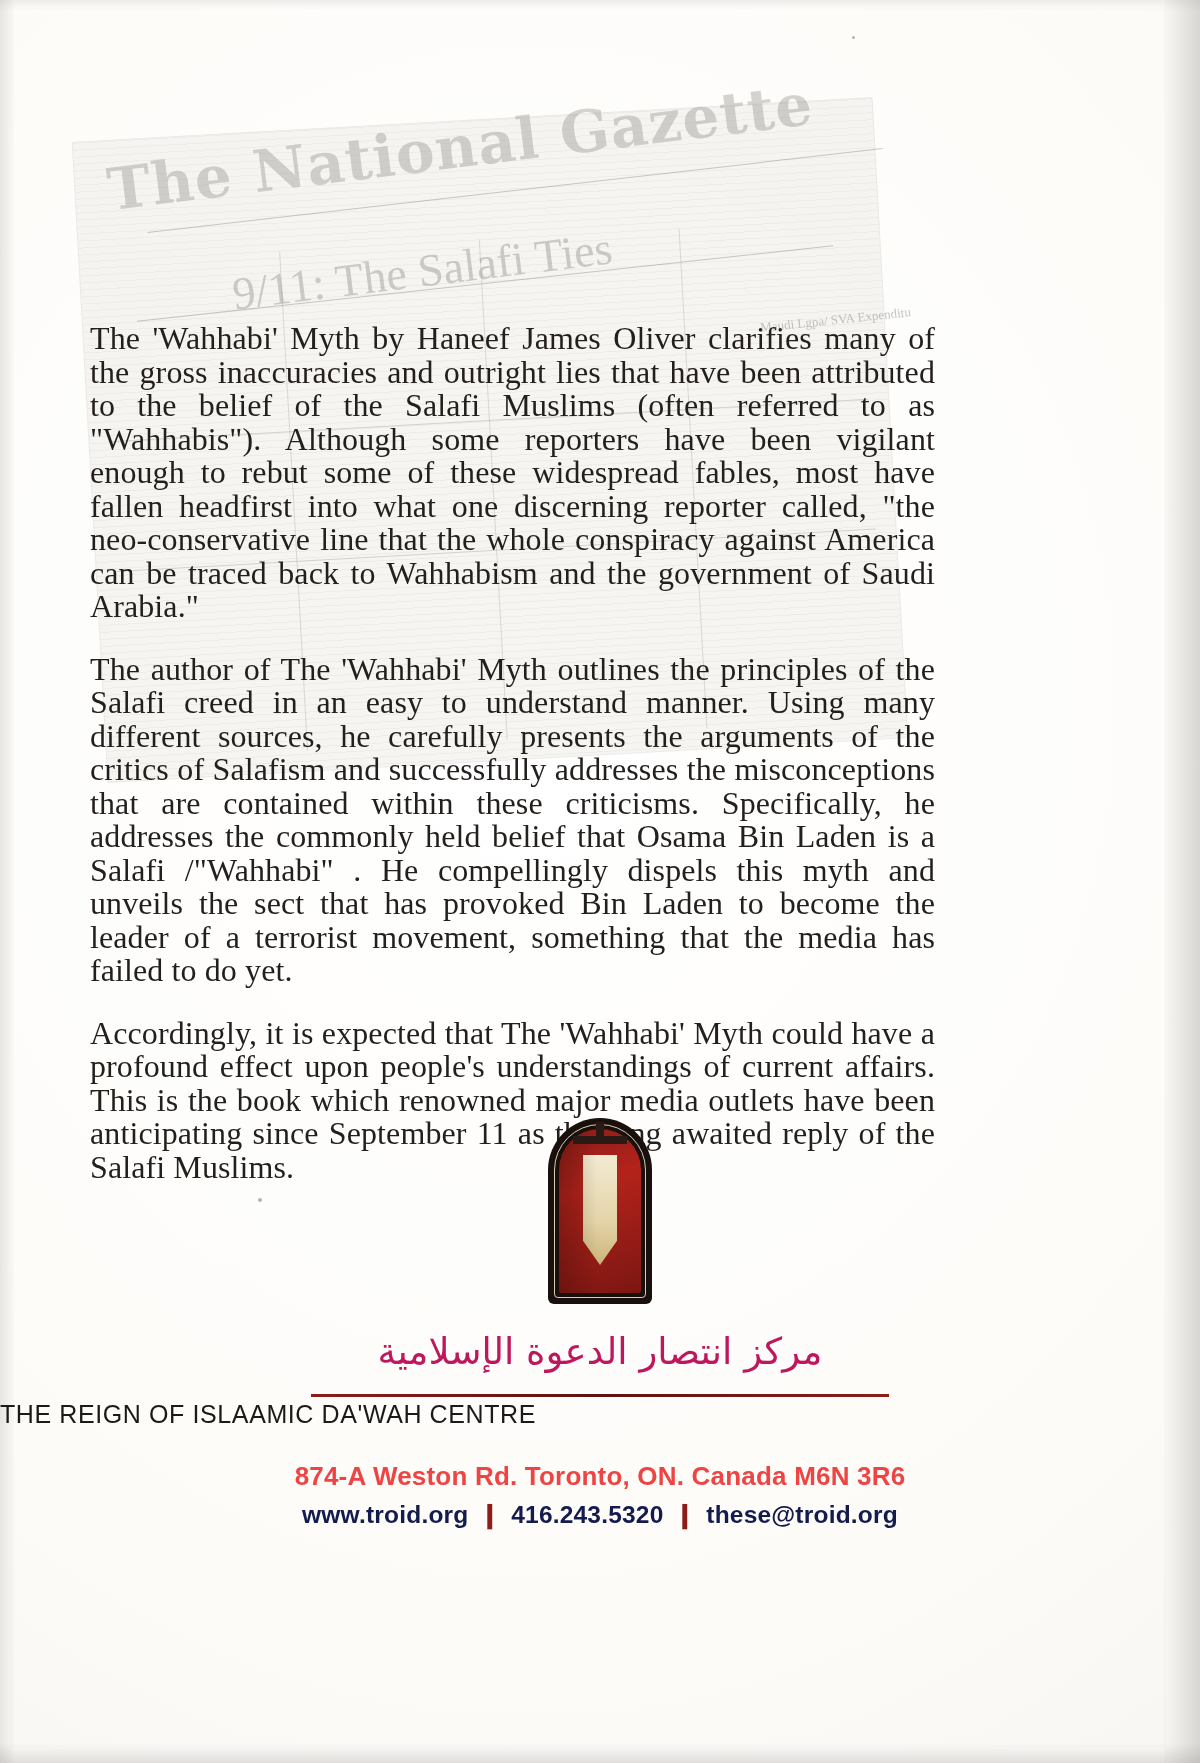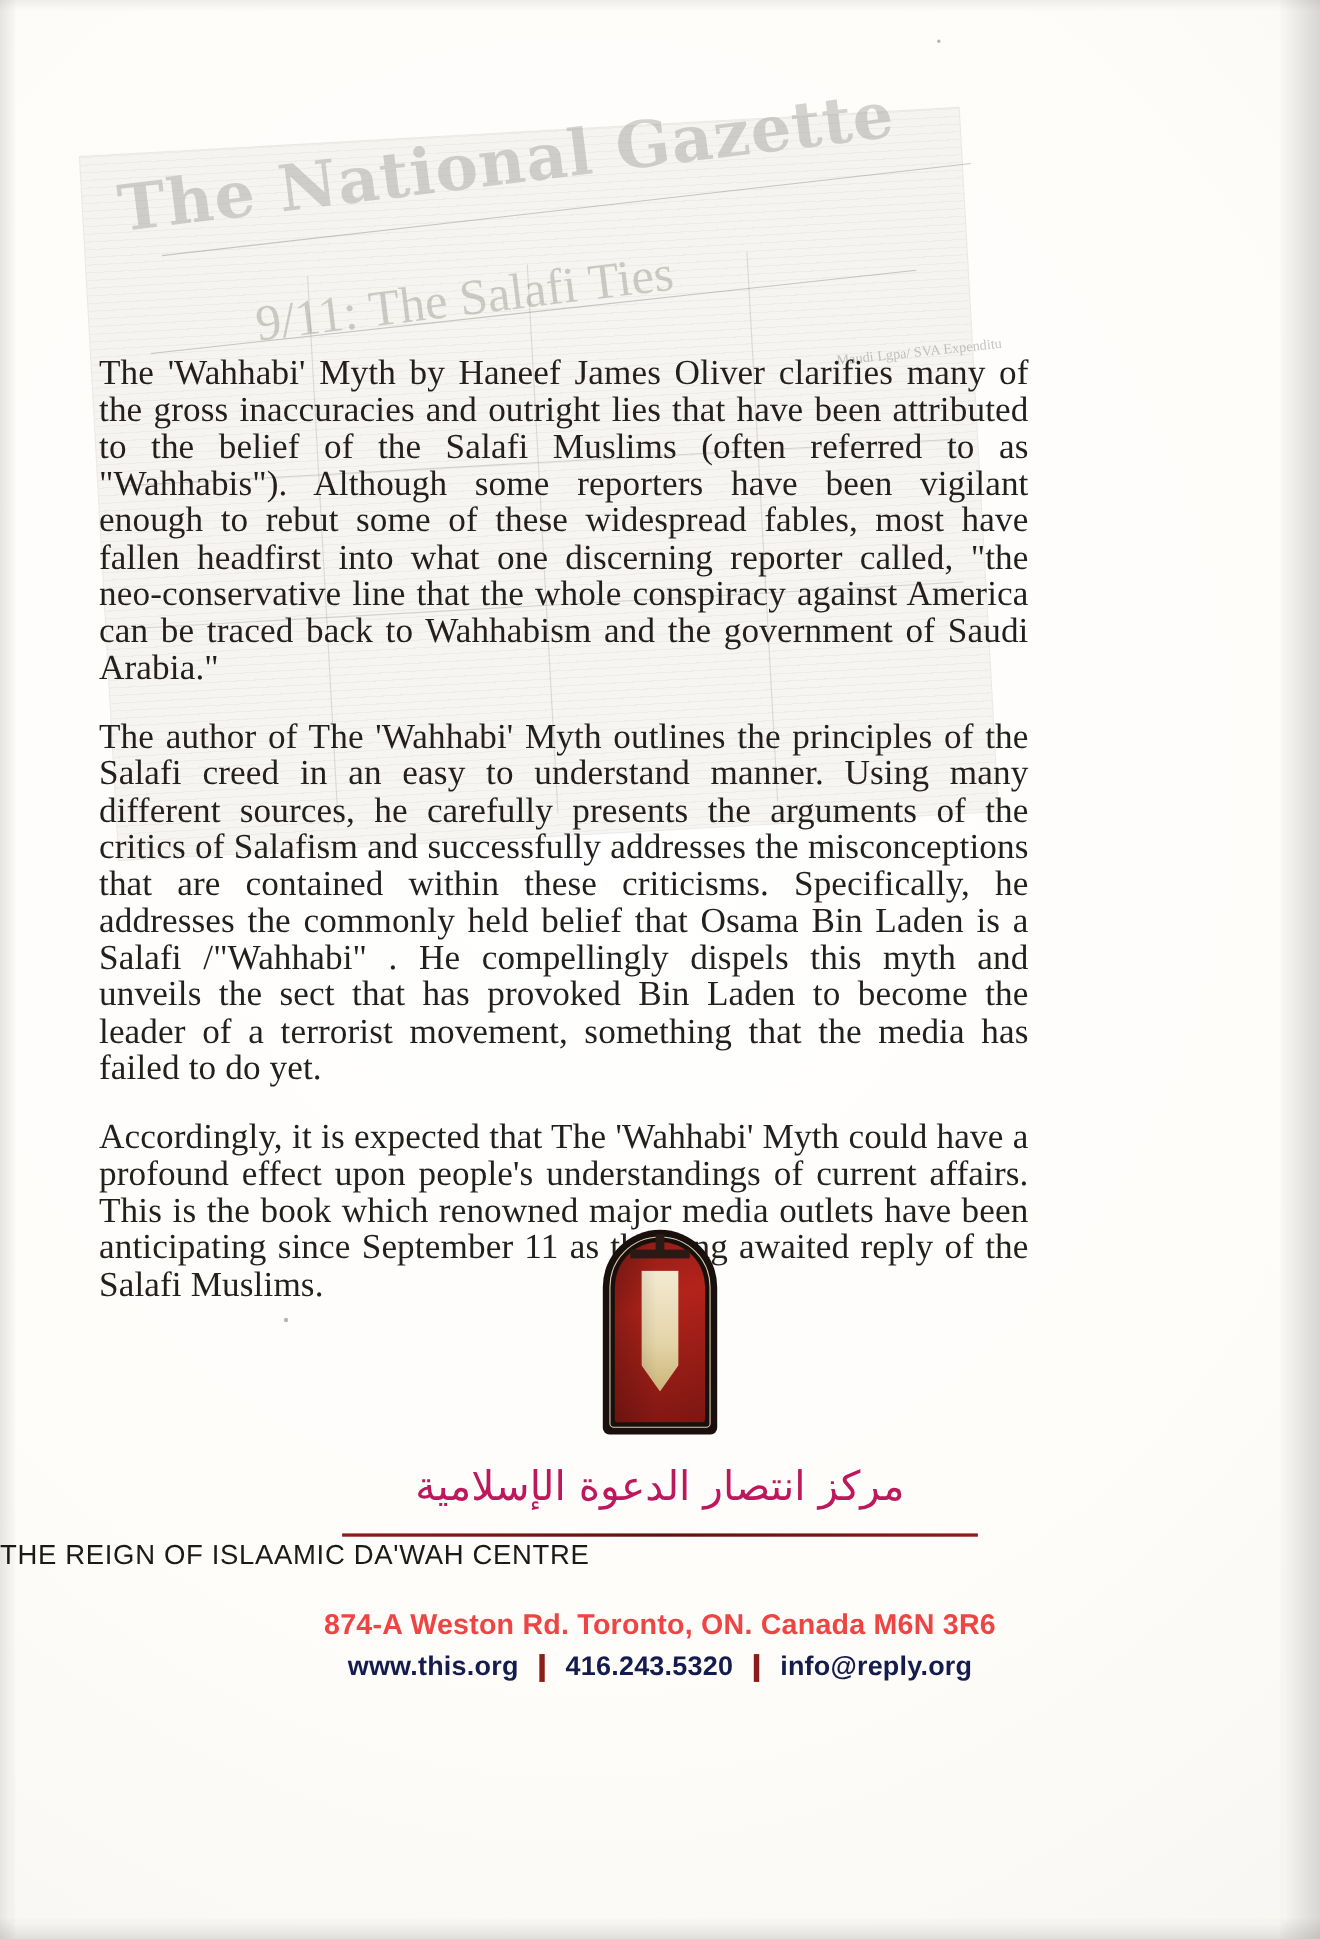--- a/index.html
+++ b/index.html
@@ -293,19 +293,19 @@
     </div>
   </div>
 
   <div id="arabic">مركز انتصار الدعوة الإسلامية</div>
   <div id="divider"></div>
   <div id="org-name">
     <span class="sc">THE REIGN OF ISLAAMIC DA'WAH CENTRE</span>
   </div>
   <div id="address">874-A Weston Rd. Toronto, ON. Canada M6N 3R6</div>
   <div id="contact">
-    <span>www.this.org</span>
+    <span>www.troid.org</span>
     <span class="bar">❙</span>
     <span>416.243.5320</span>
     <span class="bar">❙</span>
-    <span>info@reply.org</span>
+    <span>these@troid.org</span>
   </div>
 </div>
 
 </body></html>

